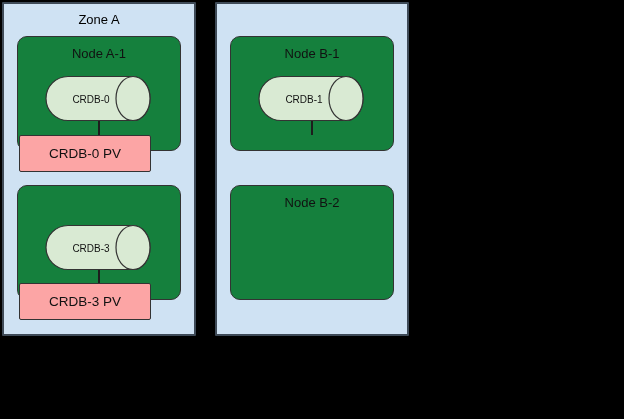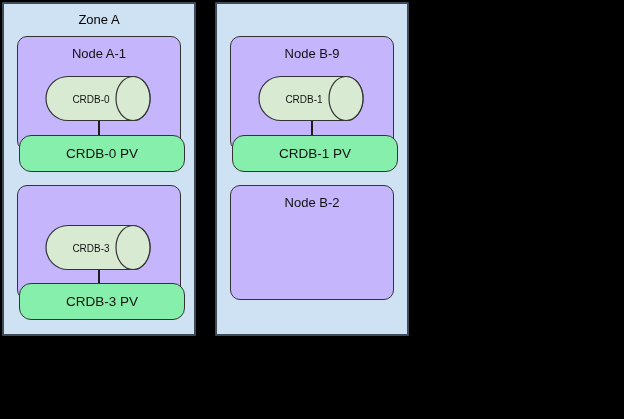--- a/index.html
+++ b/index.html
@@ -31,21 +31,21 @@
     width: 100%;
     text-align: center;
     font-size: 13px;
     color: #000000;
   }
   .node {
     position: absolute;
     left: 13px;
     width: 164px;
     height: 115px;
-    background: #c4b5fd;
+    background: #15803d;
     border: 1.5px solid #333;
     border-radius: 10px;
     box-sizing: border-box;
   }
   .node-1 { top: 32px; }
   .node-2 { top: 181px; }
   .node-label {
     position: absolute;
     top: 9px;
     left: 0;
@@ -70,25 +70,25 @@
     position: absolute;
     left: 94px;
     width: 2px;
     background: #1d1d1d;
   }
   .connector-1 { top: 117px; height: 14px; }
   .connector-2 { top: 266px; height: 13px; }
   .pv {
     position: absolute;
     left: 15px;
-    width: 166px;
+    width: 132px;
     height: 37px;
-    background: #86efac;
+    background: #fca5a5;
     border: 1.5px solid #333;
-    border-radius: 12px;
+    border-radius: 2px;
     box-sizing: border-box;
     display: flex;
     align-items: center;
     justify-content: center;
     font-size: 13.5px;
     color: #111;
   }
   .pv-1 { top: 131px; }
   .pv-2 { top: 279px; }
 </style>
@@ -122,31 +122,28 @@
     </div>
     <div class="connector connector-2"></div>
     <div class="pv pv-2">
       <span>CRDB-3 PV</span>
     </div>
   </div>
 
   <div class="zone zone-b">
 
     <div class="node node-1">
-      <div class="node-label">Node B-9</div>
+      <div class="node-label">Node B-1</div>
       <svg class="cylinder" viewBox="0 0 106 47">
         <path d="M23,1.5 H88 A17,22 0 0 1 88,45.5 H23 A22,22 0 0 1 23,1.5 Z" fill="#d9ead3" stroke="#333" stroke-width="1.2"></path>
         <ellipse cx="88" cy="23.5" rx="17" ry="22" fill="#d9ead3" stroke="#333" stroke-width="1.2"></ellipse>
         <text class="cyl-text" x="46" y="27.5" text-anchor="middle">CRDB-1</text>
       </svg>
     </div>
     <div class="connector connector-1"></div>
-    <div class="pv pv-1">
-      <span>CRDB-1 PV</span>
-    </div>
 
     <div class="node node-2">
       <div class="node-label">Node B-2</div>
     </div>
   </div>
 
 
 </div>
 
 </body></html>

